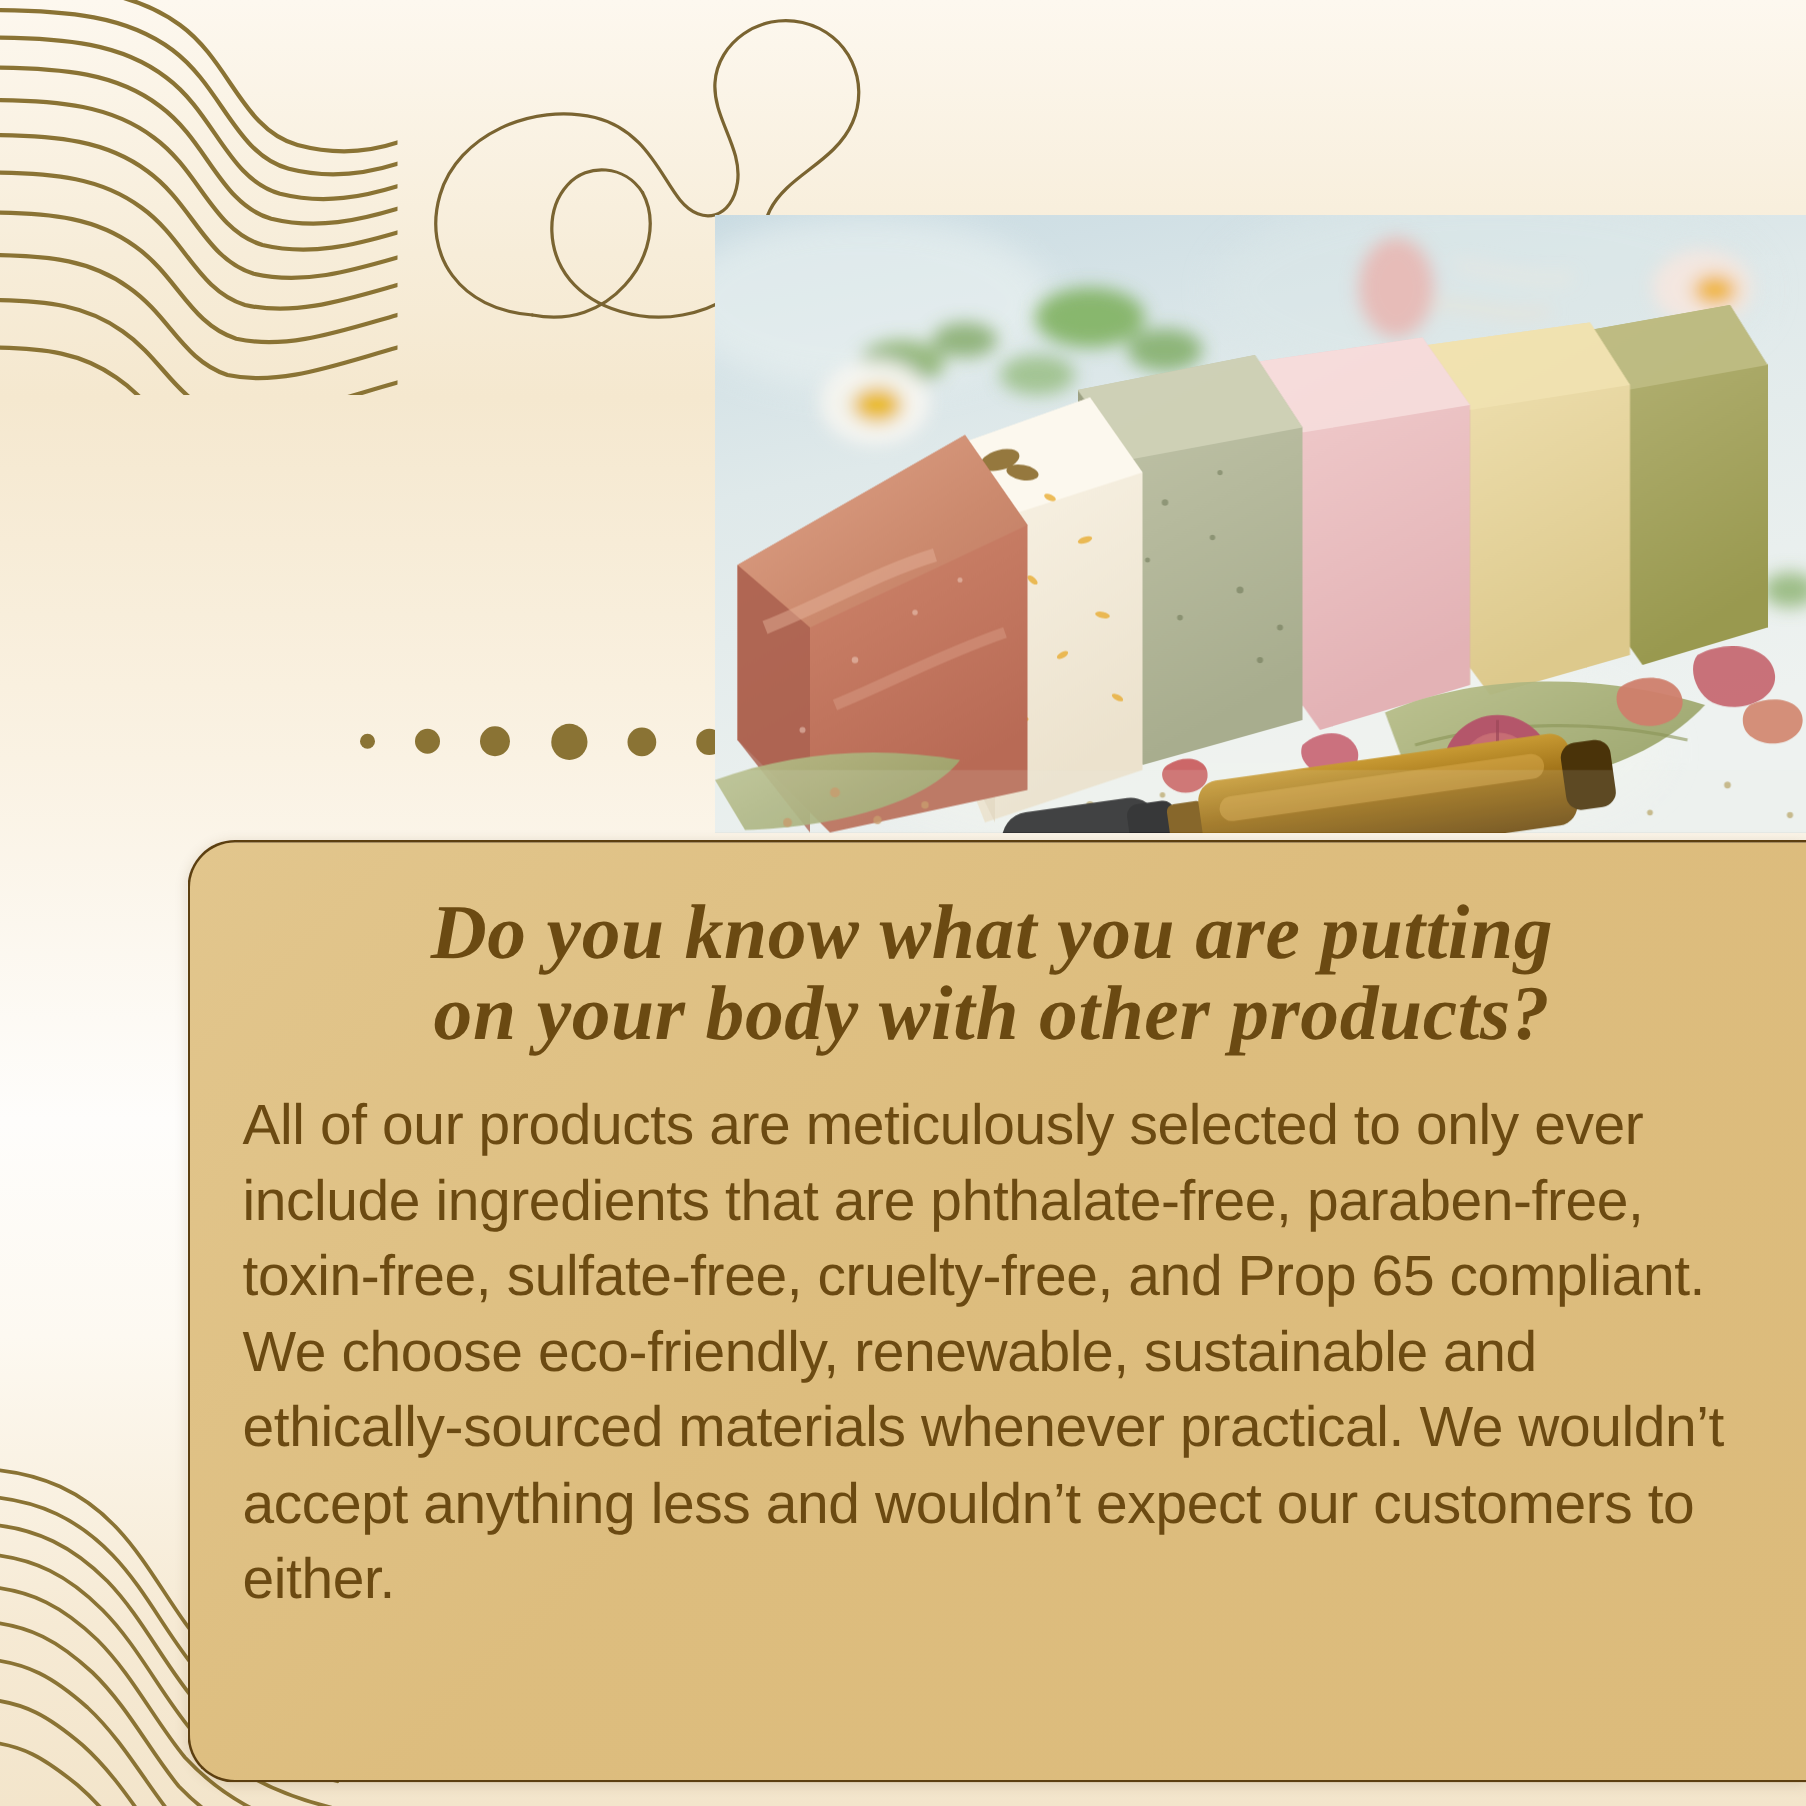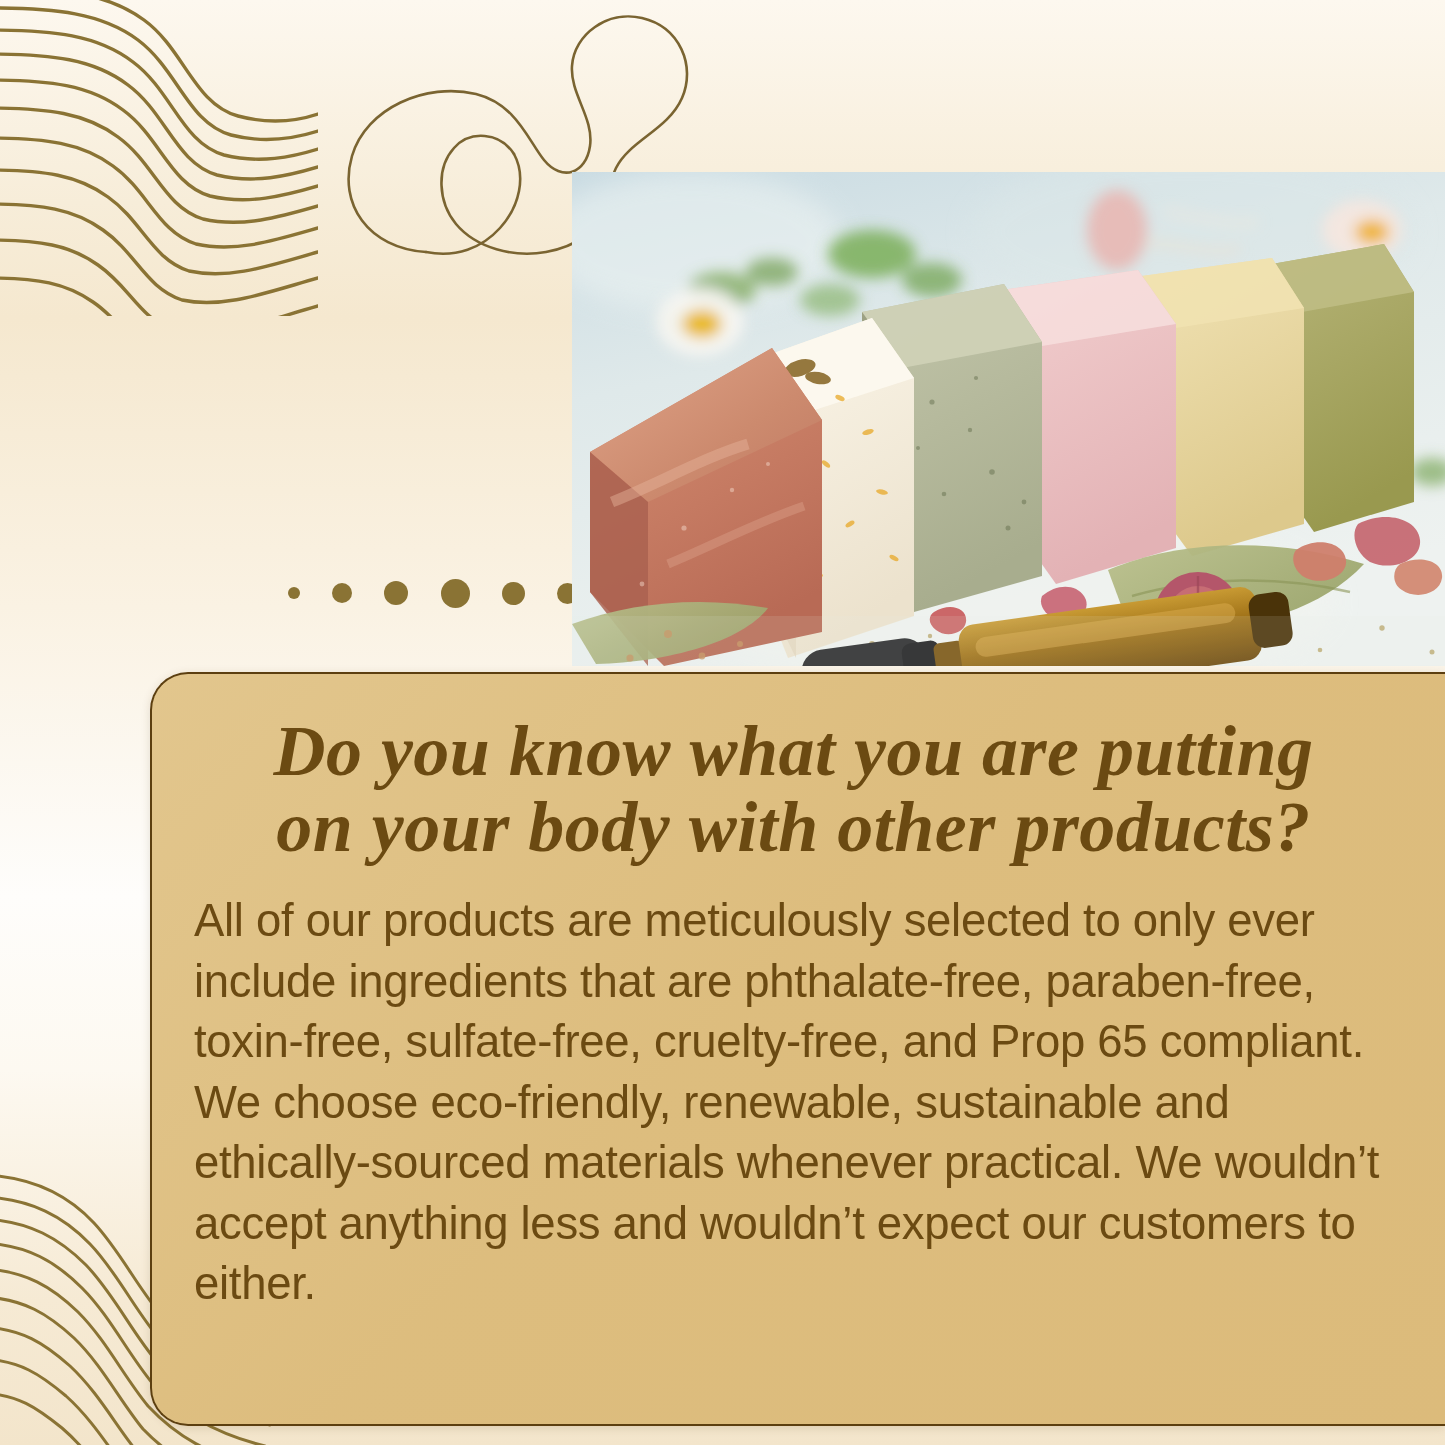--- a/index.html
+++ b/index.html
@@ -93,21 +93,21 @@
     box-shadow: 0 2px 10px rgba(90, 62, 18, 0.15);
     padding: 40px 52px 0 42px;
     overflow: hidden;
   }
 
   .headline {
     margin: 0;
     color: #6b4a12;
     font-family: "Liberation Serif", "DejaVu Serif", serif;
     font-style: italic;
-    font-size: 72px;
+    font-size: 62px;
     line-height: 1.05;
     letter-spacing: 0.5px;
     text-align: center;
     padding: 0 6px;
     white-space: pre-line;
   }
 
   .body-copy {
     margin: 26px 0 0 0;
     color: #6b4a12;

